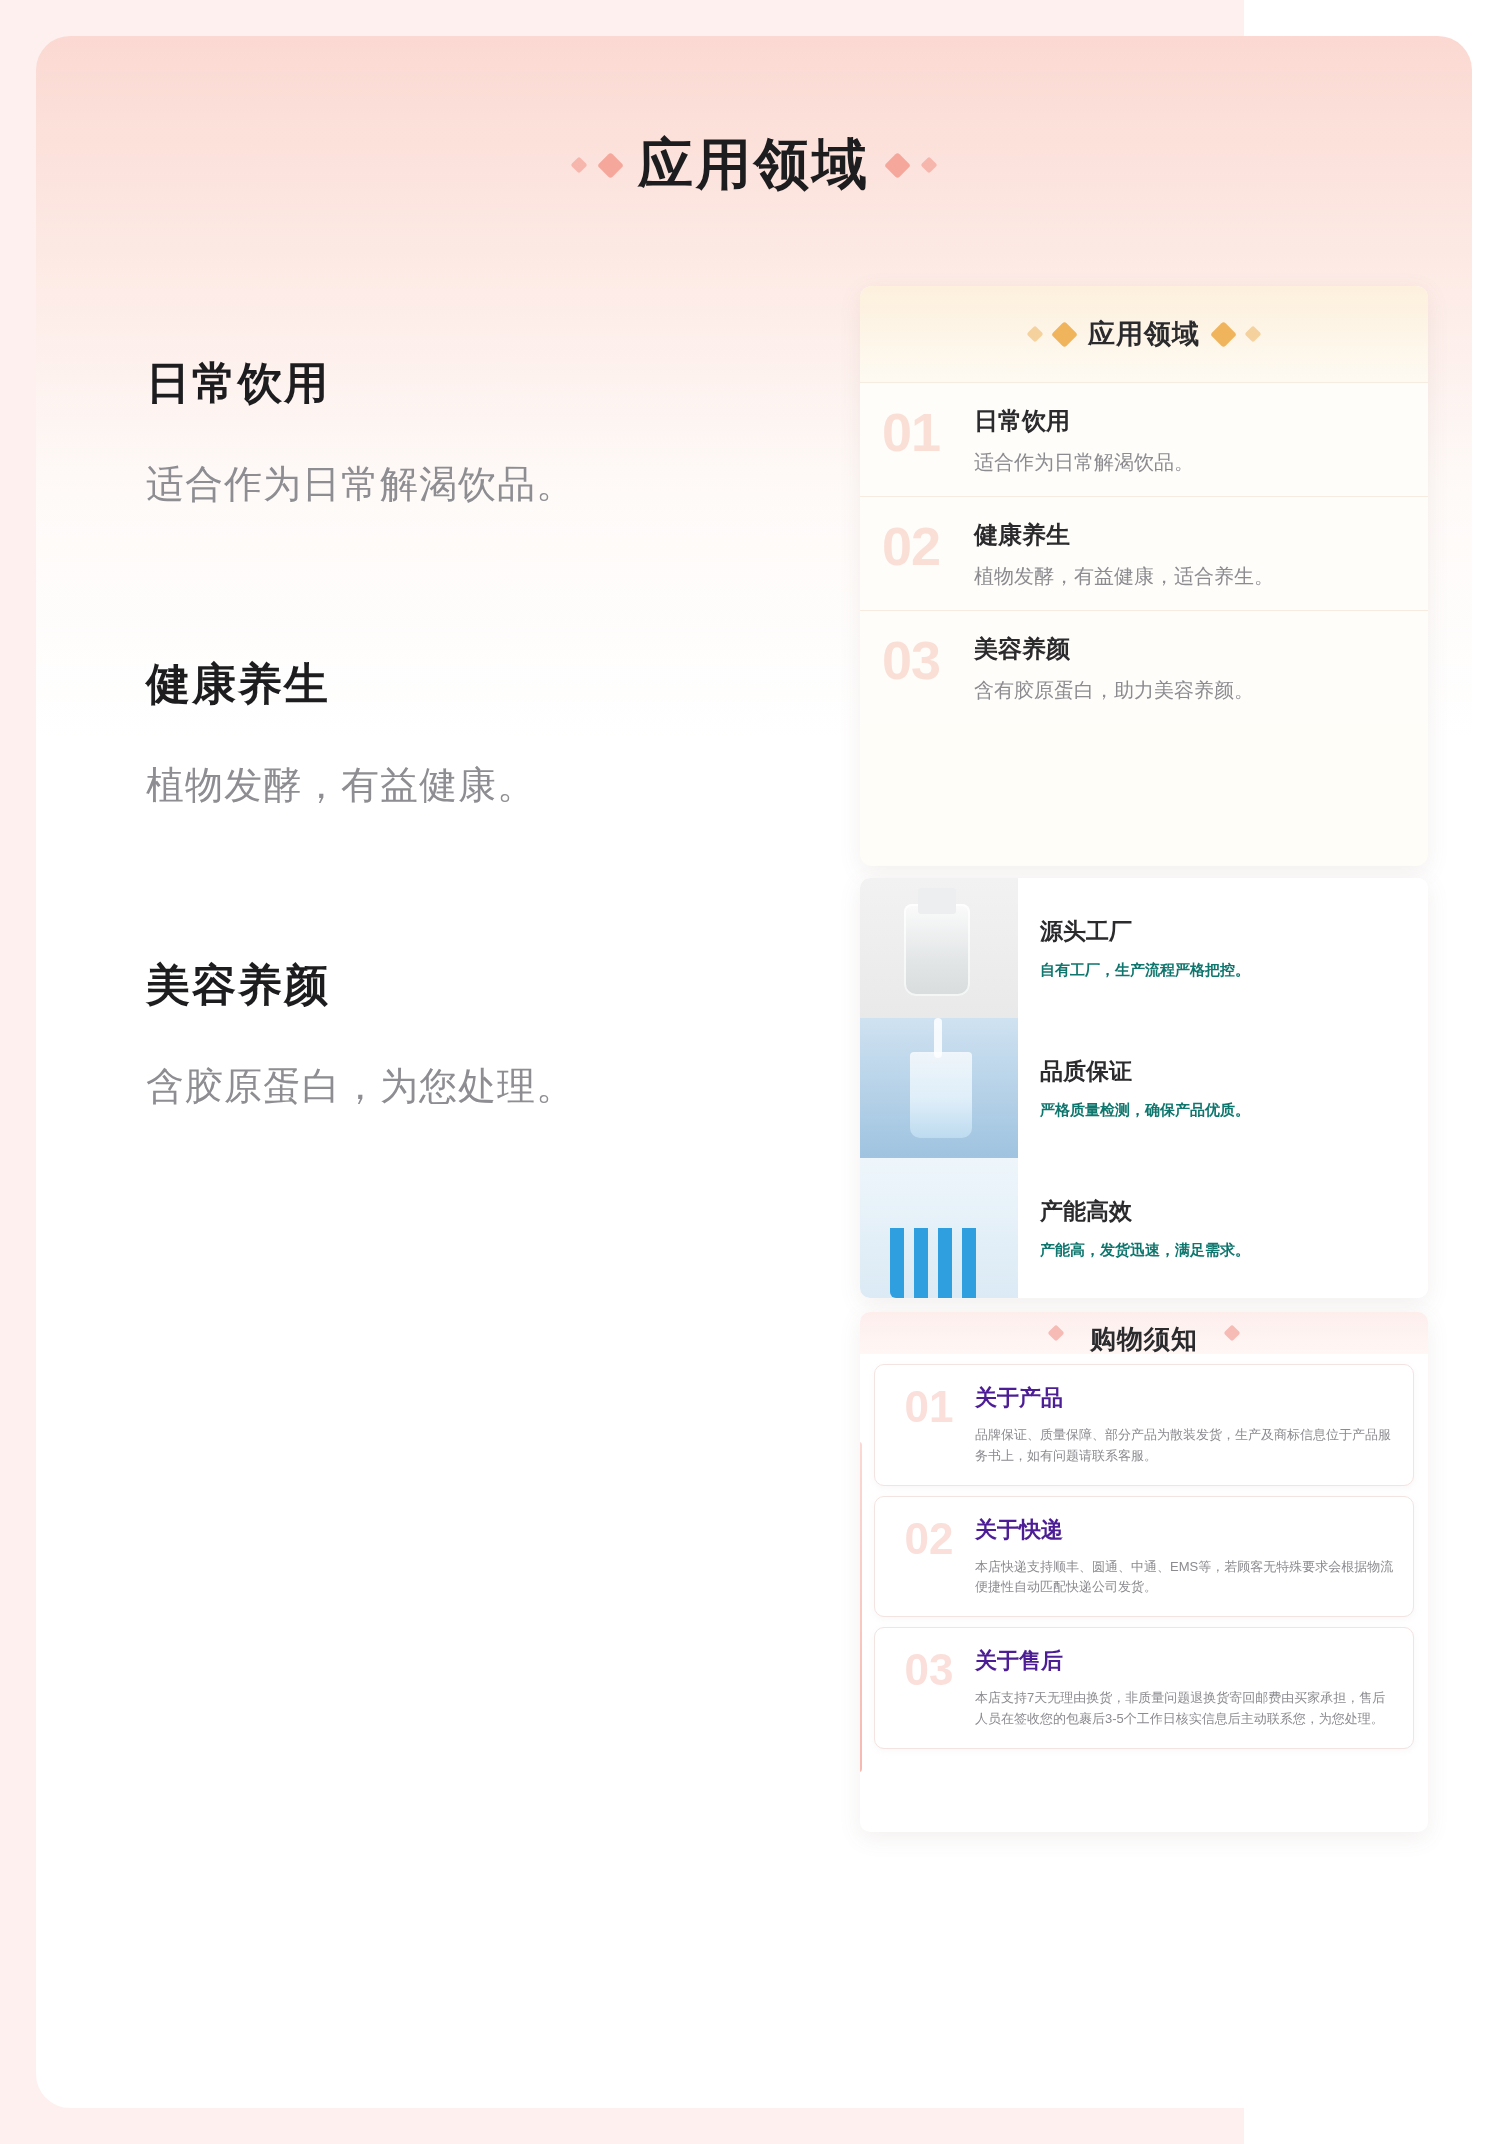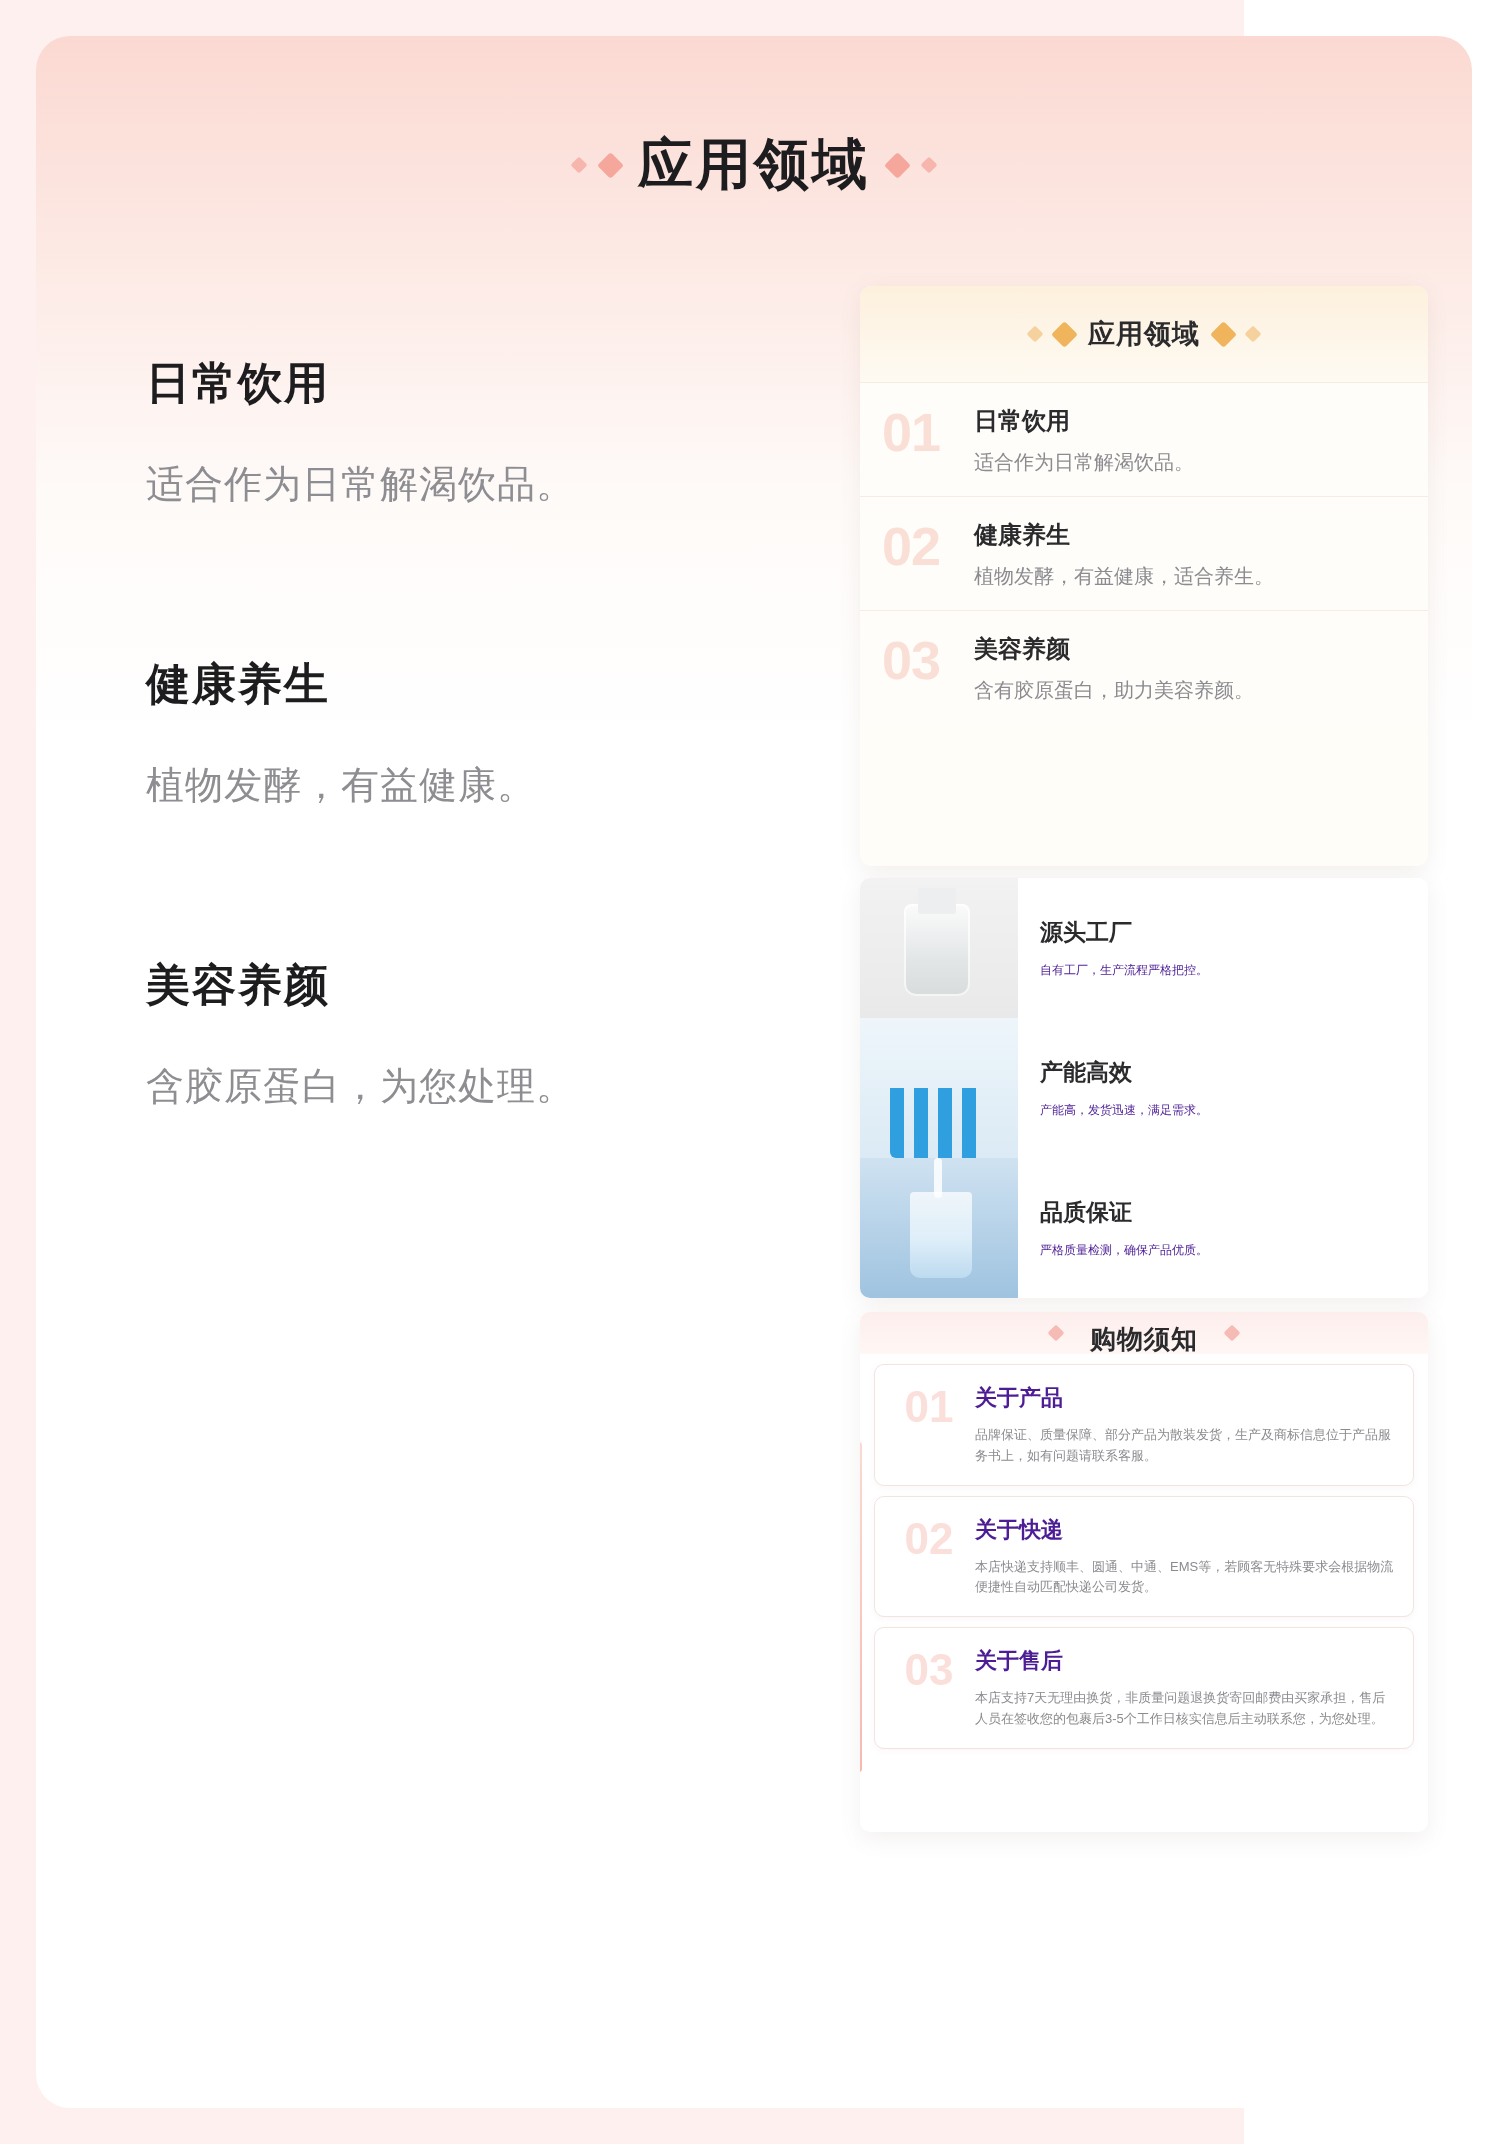--- a/index.html
+++ b/index.html
@@ -244,22 +244,23 @@
     padding-left: 22px;
     padding-right: 16px;
   }
   .img-txt .h {
     font-size: 23px;
     font-weight: bold;
     color: #2b2b2e;
     margin-bottom: 14px;
   }
   .img-txt .p {
-    font-size: 12px;
-    color: #4c1d95;
+    font-size: 15px;
+    color: #0f766e;
+    font-weight: bold;
   }
 
   
   .panel-notice {
     margin-top: 14px;
     width: 568px;
     height: 520px;
     background: #ffffff;
     border-radius: 10px;
     position: relative;
@@ -398,31 +399,31 @@
 
         <div class="panel panel-img">
           <div class="img-row">
             <div class="img-thumb thumb-bottle"></div>
             <div class="img-txt">
               <div class="h">源头工厂</div>
               <div class="p">自有工厂，生产流程严格把控。</div>
             </div>
           </div>
           <div class="img-row">
+            <div class="img-thumb thumb-glass"></div>
+            <div class="img-txt">
+              <div class="h">品质保证</div>
+              <div class="p">严格质量检测，确保产品优质。</div>
+            </div>
+          </div>
+          <div class="img-row">
             <div class="img-thumb thumb-tubes"></div>
             <div class="img-txt">
               <div class="h">产能高效</div>
               <div class="p">产能高，发货迅速，满足需求。</div>
-            </div>
-          </div>
-          <div class="img-row">
-            <div class="img-thumb thumb-glass"></div>
-            <div class="img-txt">
-              <div class="h">品质保证</div>
-              <div class="p">严格质量检测，确保产品优质。</div>
             </div>
           </div>
 
         </div>
 
         <div class="panel panel-notice">
           <div class="notice-head">
             <i class="diamond d-sm d-pink"></i>
             <span class="t">购物须知</span>
             <i class="diamond d-sm d-pink"></i>

